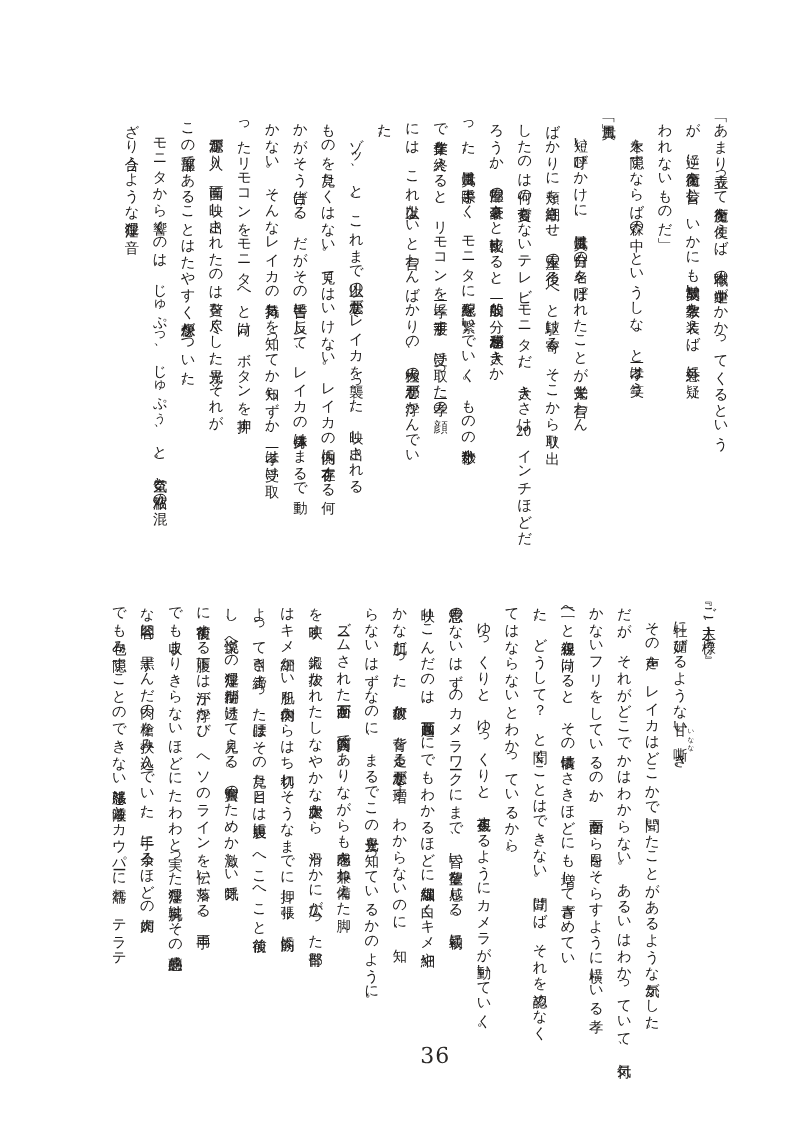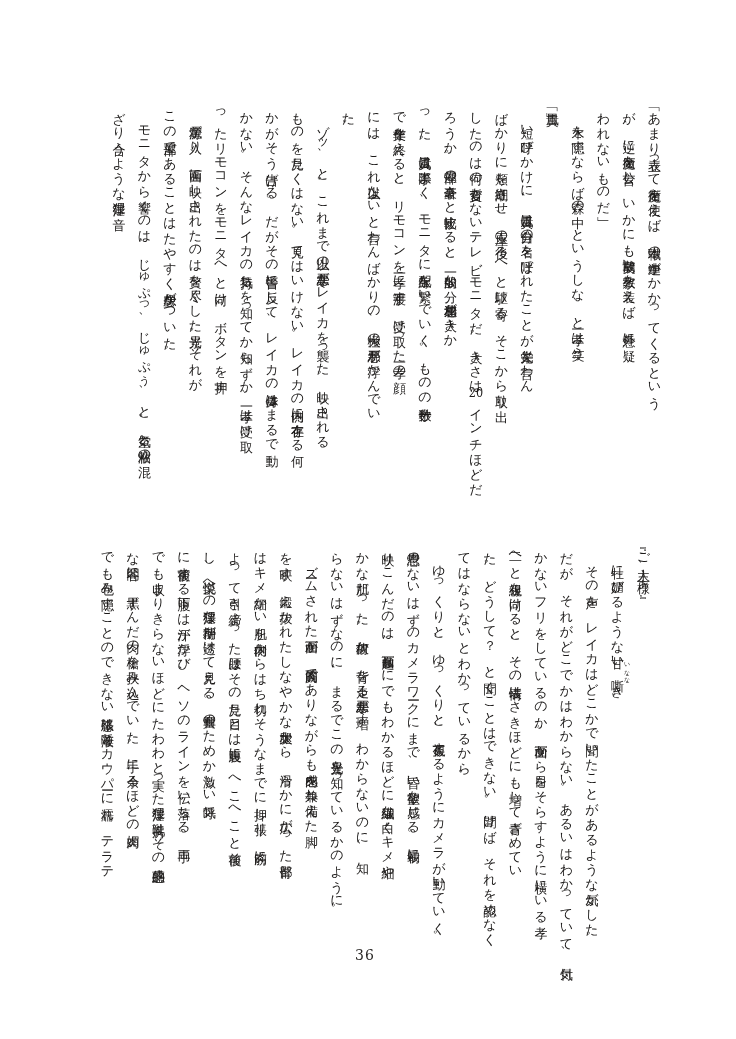--- a/index.html
+++ b/index.html
@@ -43,23 +43,23 @@
   .tcy {
     text-combine-upright: all;
   }
   ruby > rt {
     font-size: 6px;
     letter-spacing: 0;
   }
   .page-number {
     position: absolute;
     top: 947px;
-    left: 355px;
+    left: 382px;
     font-family: "DejaVu Serif", "Liberation Serif", serif;
-    font-size: 14px;
+    font-size: 20px;
     color: #2a2826;
     letter-spacing: 1px;
   }
 </style>
 </head>
 <body>
 
 <div class="scan-page">
   <div class="vblock" id="block-top">
       <div class="tline">「あまり表立って魔術を使えば、本職の連中がかかってくるという</div>

